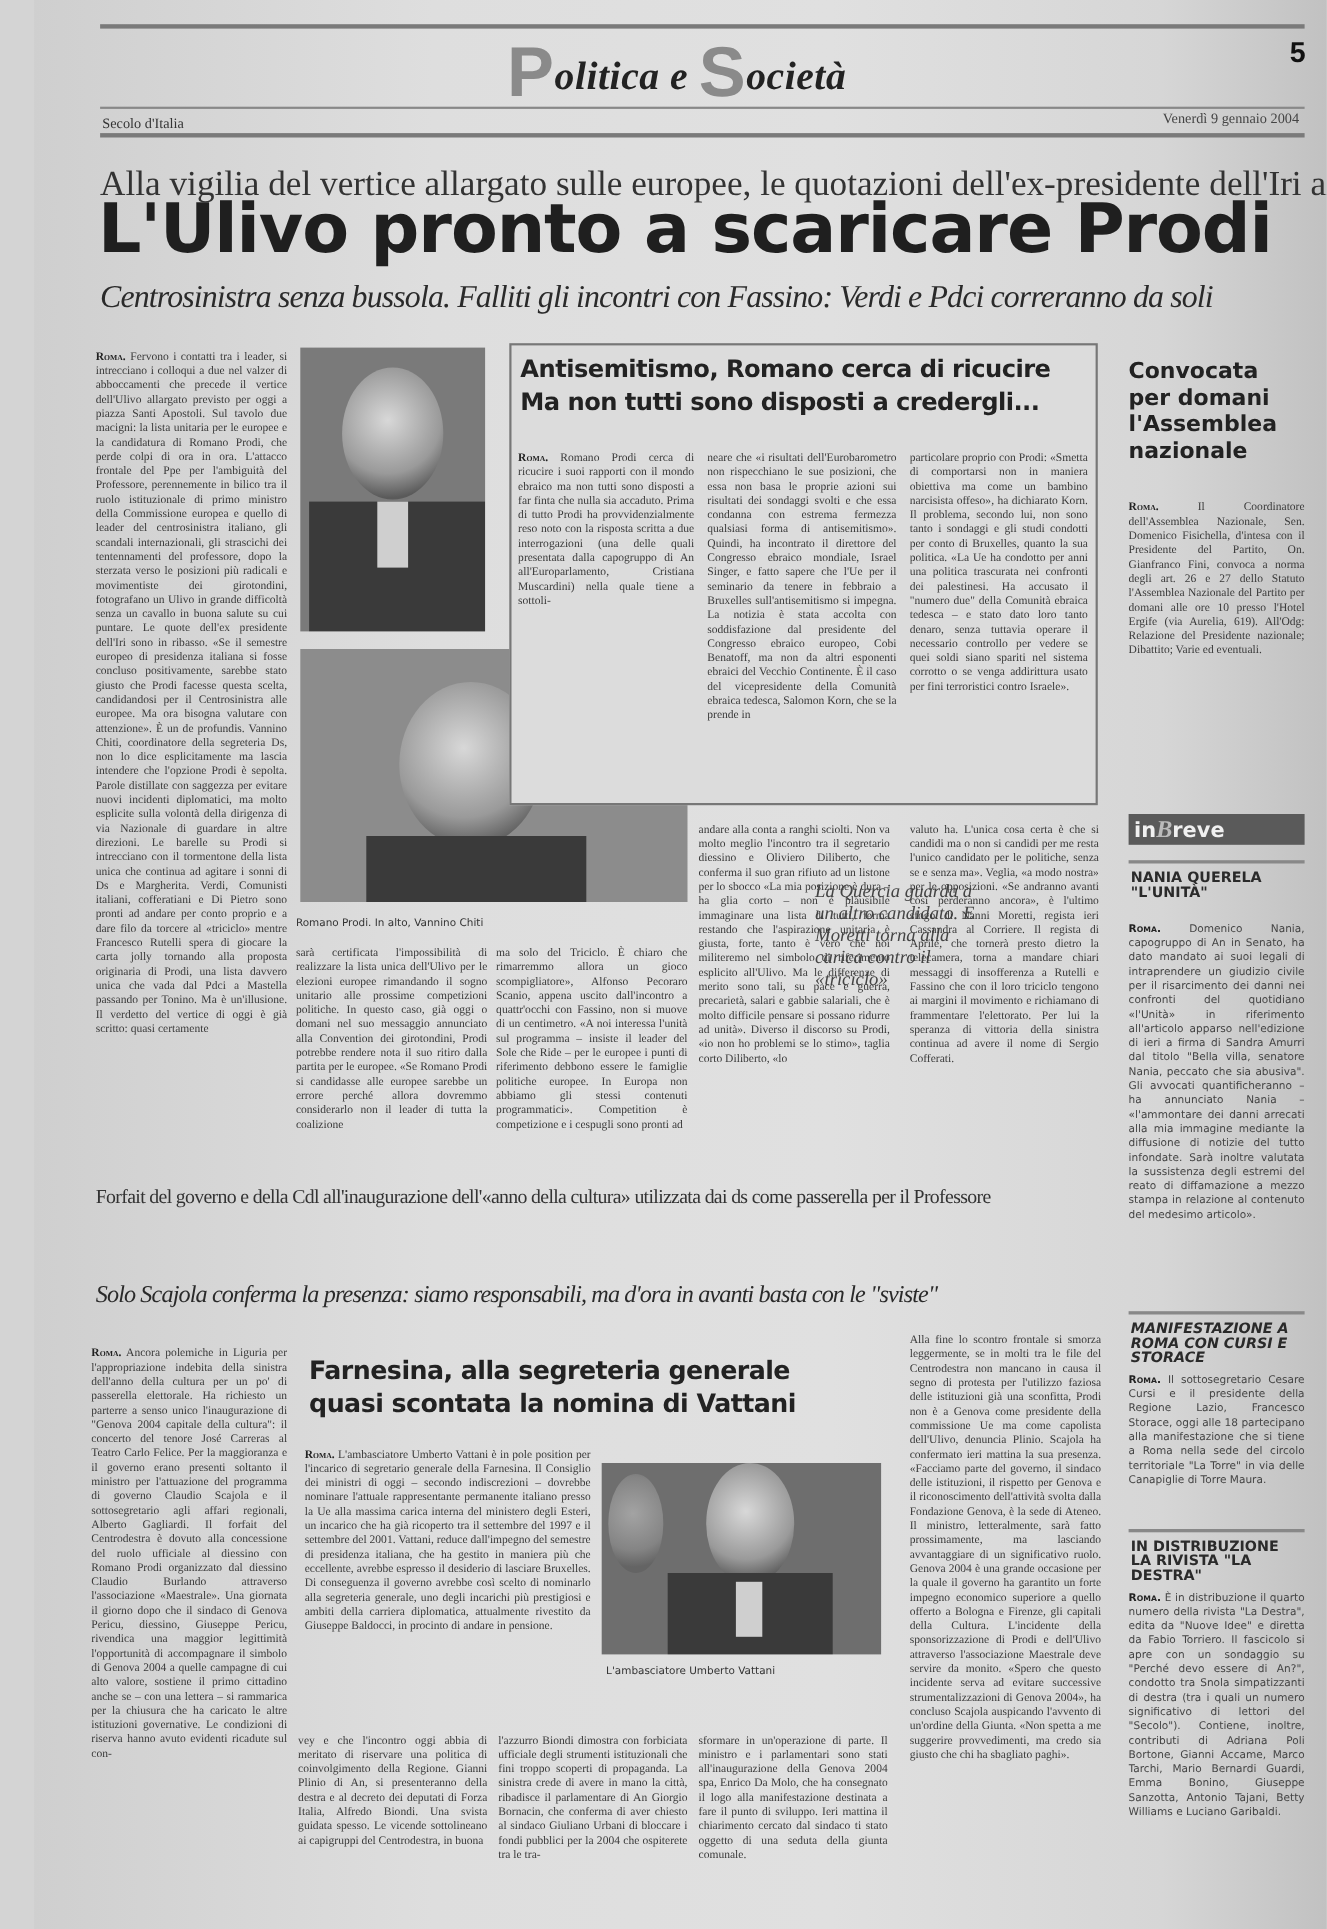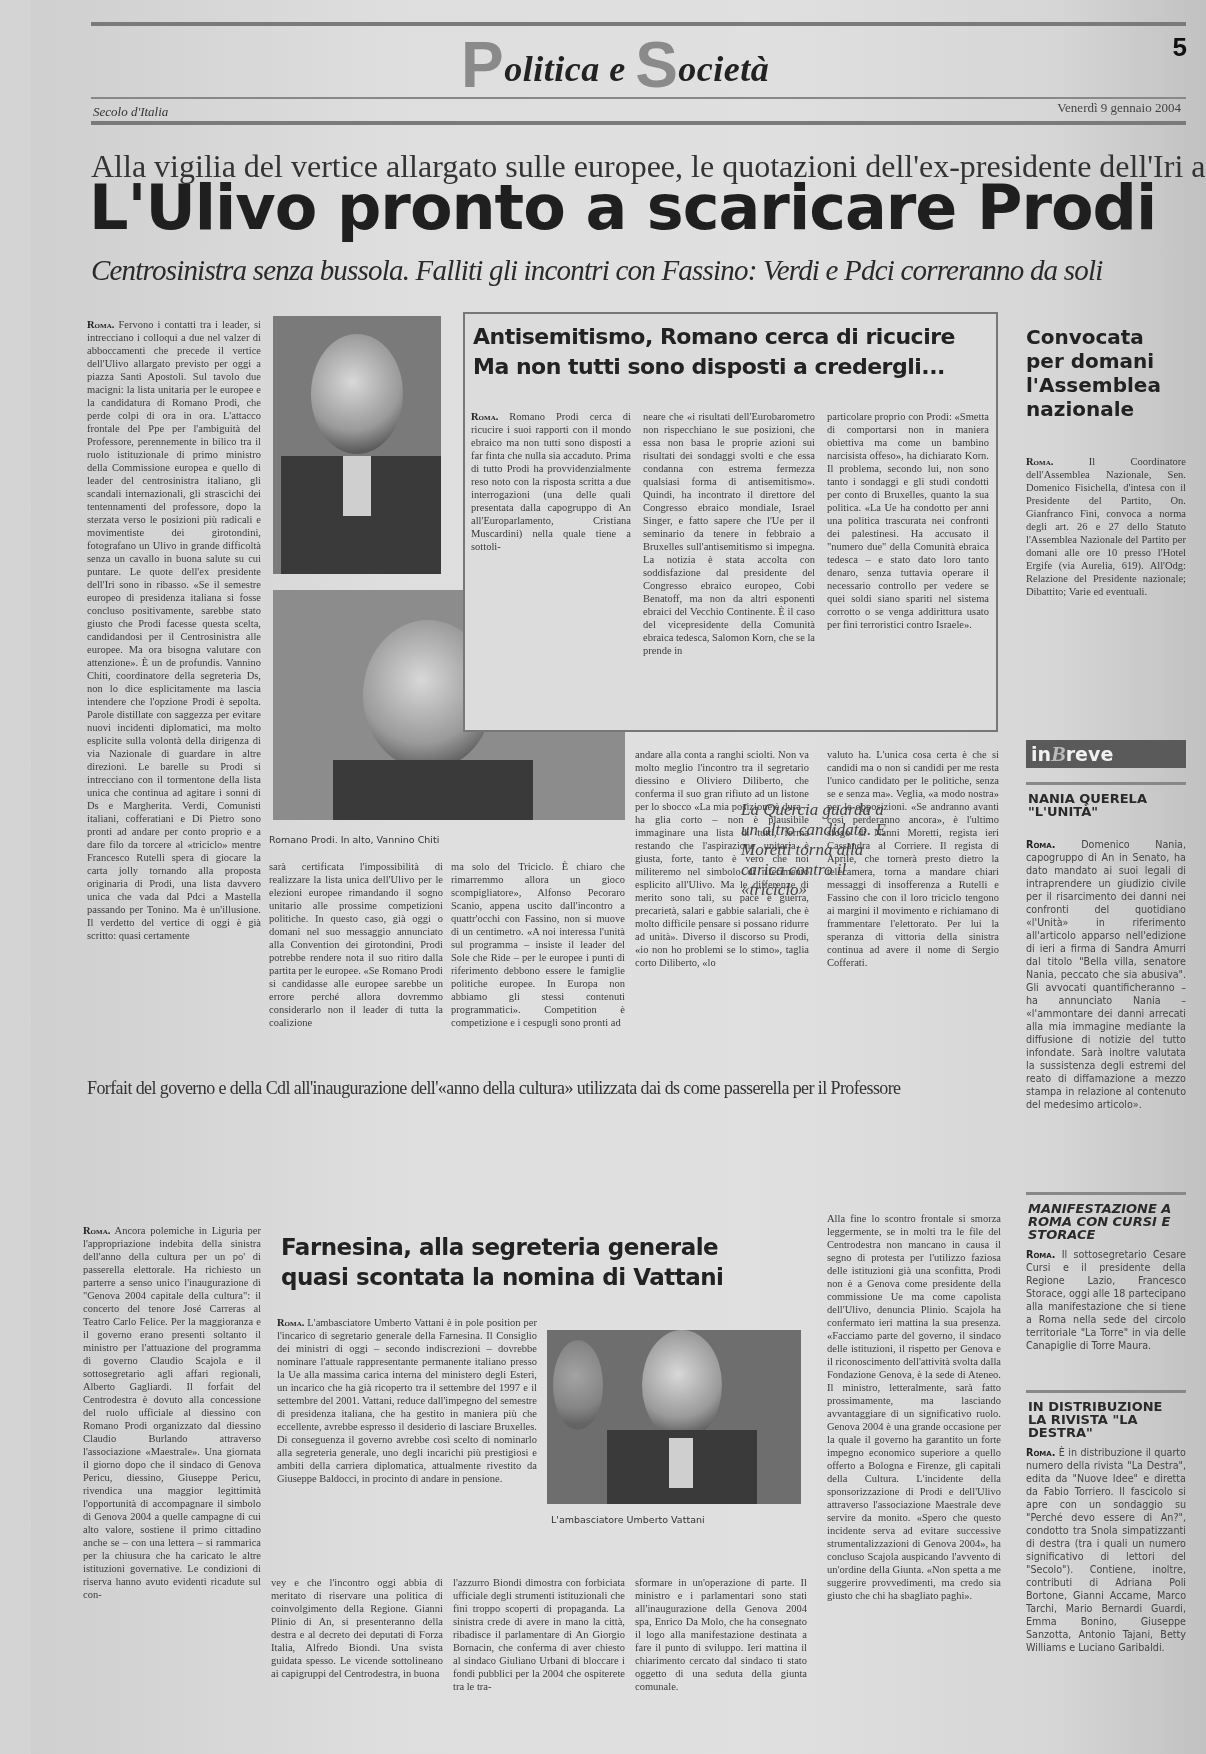--- a/index.html
+++ b/index.html
@@ -10,21 +10,21 @@
 
   .rule { position: absolute; height: 4px; background: #7a7a7a; }
   .thin-rule { position: absolute; height: 2px; background: #888; }
   .section-title { position: absolute; left: 430px; top: 28px; font-family: "Liberation Serif", serif;
        font-style: italic; font-weight: bold; font-size: 36px; color: #222; letter-spacing: 0.5px; }
   .section-title .cap { font-style: normal; font-family: "Liberation Sans", sans-serif; font-size: 64px;
        color: #8a8a8a; vertical-align: -6px; }
   .page-number { position: absolute; right: 50px; top: 32px; font-family: "Liberation Sans", sans-serif;
        font-weight: bold; font-size: 26px; color: #111; }
   .paper-name { position: absolute; left: 62px; top: 104px; font-family: "Liberation Serif", serif;
-       font-size: 13px; color: #333; font-style: italic; }
+       font-size: 13px; color: #333; }
   .issue-date { position: absolute; right: 56px; top: 100px; font-family: "Liberation Serif", serif;
        font-size: 13px; color: #444; }
 
   .kicker { position: absolute; font-family: "Liberation Serif", serif; color: #333; white-space: nowrap; }
   .headline { position: absolute; font-family: "DejaVu Sans", sans-serif; font-weight: bold;
        color: #1f1f1f; white-space: nowrap; letter-spacing: -1px; }
   .subhead { position: absolute; font-family: "Liberation Serif", serif; font-style: italic;
        color: #2a2a2a; white-space: nowrap; letter-spacing: -0.8px; }
 
   .col { position: absolute; font-family: "Liberation Serif", serif; font-size: 10.5px; line-height: 13px;
@@ -113,20 +113,21 @@
 
   <div class="thin-rule" style="left:995px;top:1192px;width:160px;height:3px;"></div>
   <div class="brief-title" style="left:997px;top:1202px;width:155px;font-style:italic;">MANIFESTAZIONE A ROMA CON CURSI E STORACE</div>
   <div class="col sans" style="left:995px;top:1248px;width:160px;height:130px;"><span class="dateline">Roma.</span> <span>Il sottosegretario Cesare Cursi e il presidente della Regione Lazio, Francesco Storace, oggi alle 18 partecipano alla manifestazione che si tiene a Roma nella sede del circolo territoriale "La Torre" in via delle Canapiglie di Torre Maura.</span></div>
 
   <div class="thin-rule" style="left:995px;top:1390px;width:160px;height:3px;"></div>
   <div class="brief-title" style="left:997px;top:1400px;width:155px;">IN DISTRIBUZIONE LA RIVISTA "LA DESTRA"</div>
   <div class="col sans" style="left:995px;top:1446px;width:160px;height:290px;"><span class="dateline">Roma.</span> <span>È in distribuzione il quarto numero della rivista "La Destra", edita da "Nuove Idee" e diretta da Fabio Torriero. Il fascicolo si apre con un sondaggio su "Perché devo essere di An?", condotto tra Snola simpatizzanti di destra (tra i quali un numero significativo di lettori del "Secolo"). Contiene, inoltre, contributi di Adriana Poli Bortone, Gianni Accame, Marco Tarchi, Mario Bernardi Guardi, Emma Bonino, Giuseppe Sanzotta, Antonio Tajani, Betty Williams e Luciano Garibaldi.</span></div>
 
   <div class="kicker" style="left:56px;top:1078px;font-size:18px;letter-spacing:-0.6px;">Forfait del governo e della Cdl all'inaugurazione dell'«anno della cultura» utilizzata dai ds come passerella per il Professore</div>
+  <div class="subhead" style="left:56px;top:1164px;font-size:22px;">Solo Scajola conferma la presenza: siamo responsabili, ma d'ora in avanti basta con le "sviste"</div>
 
   <div class="col" style="left:52px;top:1224px;width:178px;height:500px;"><span class="dateline">Roma.</span> <span>Ancora polemiche in Liguria per l'appropriazione indebita della sinistra dell'anno della cultura per un po' di passerella elettorale. Ha richiesto un parterre a senso unico l'inaugurazione di "Genova 2004 capitale della cultura": il concerto del tenore José Carreras al Teatro Carlo Felice. Per la maggioranza e il governo erano presenti soltanto il ministro per l'attuazione del programma di governo Claudio Scajola e il sottosegretario agli affari regionali, Alberto Gagliardi. Il forfait del Centrodestra è dovuto alla concessione del ruolo ufficiale al diessino con Romano Prodi organizzato dal diessino Claudio Burlando attraverso l'associazione «Maestrale». Una giornata il giorno dopo che il sindaco di Genova Pericu, diessino, Giuseppe Pericu, rivendica una maggior legittimità l'opportunità di accompagnare il simbolo di Genova 2004 a quelle campagne di cui alto valore, sostiene il primo cittadino anche se – con una lettera – si rammarica per la chiusura che ha caricato le altre istituzioni governative. Le condizioni di riserva hanno avuto evidenti ricadute sul con-</span></div>
 
   <div class="box-title" style="left:250px;top:1232px;font-size:23px;line-height:30px;">
     <div>Farnesina, alla segreteria generale</div>
     <div>quasi scontata la nomina di Vattani</div>
   </div>
   <div class="col" style="left:246px;top:1316px;width:260px;height:250px;"><span class="dateline">Roma.</span> <span>L'ambasciatore Umberto Vattani è in pole position per l'incarico di segretario generale della Farnesina. Il Consiglio dei ministri di oggi – secondo indiscrezioni – dovrebbe nominare l'attuale rappresentante permanente italiano presso la Ue alla massima carica interna del ministero degli Esteri, un incarico che ha già ricoperto tra il settembre del 1997 e il settembre del 2001. Vattani, reduce dall'impegno del semestre di presidenza italiana, che ha gestito in maniera più che eccellente, avrebbe espresso il desiderio di lasciare Bruxelles. Di conseguenza il governo avrebbe così scelto di nominarlo alla segreteria generale, uno degli incarichi più prestigiosi e ambiti della carriera diplomatica, attualmente rivestito da Giuseppe Baldocci, in procinto di andare in pensione.</span></div>
 
   <div class="photo" style="left:516px;top:1330px;width:254px;height:174px;background:#6e6e6e;">

